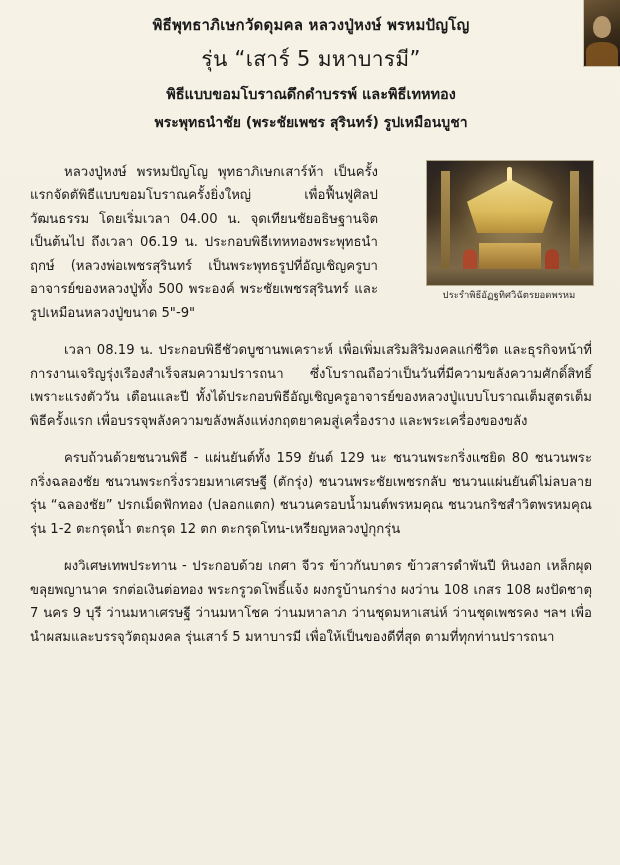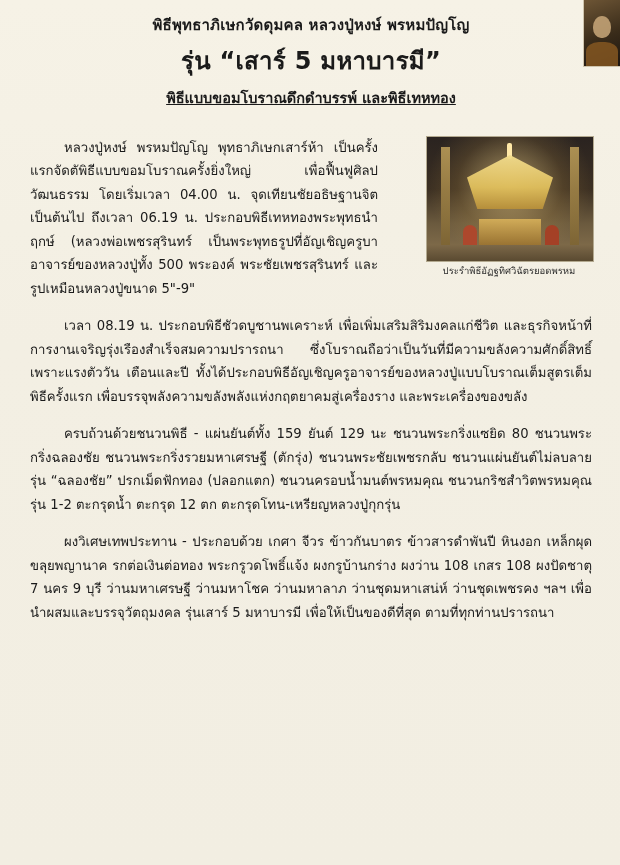--- a/index.html
+++ b/index.html
@@ -58,30 +58,29 @@
   header.title-block {
     text-align: center;
     line-height: 1.55;
   }
   .t-line1 {
     font-size: 15px;
     font-weight: bold;
     letter-spacing: .2px;
   }
   .t-line2 {
-    font-size: 24px;
-    font-weight: bold;
+    font-size: 21px;
+    font-weight: normal;
     margin-top: 6px;
     letter-spacing: .3px;
   }
   .t-line3, .t-line4, .t-line5 {
     font-size: 14.5px;
     font-weight: bold;
     margin-top: 7px;
-    text-decoration: underline;
   }
   .t-line5 { font-size: 14px; }
 
   .body-area {
     margin-top: 26px;
     font-size: 13.2px;
     line-height: 1.78;
     text-align: justify;
     text-justify: inter-word;
   }
@@ -181,20 +180,21 @@
 
   <div class="corner-portrait">
     <div class="robe"></div>
     <div class="face"></div>
   </div>
 
   <header class="title-block">
     <div class="t-line1">พิธีพุทธาภิเษกวัดดุมคล หลวงปู่หงษ์ พรหมปัญโญ</div>
     <div class="t-line2">รุ่น “เสาร์ 5 มหาบารมี”</div>
     <div class="t-line3">พิธีแบบขอมโบราณดึกดำบรรพ์ และพิธีเทหทอง</div>
+    <div class="t-line5">พระพุทธนำชัย (พระชัยเพชร สุรินทร์) รูปเหมือนบูชา</div>
   </header>
 
   <div class="body-area">
 
     <figure class="photo-wrap" style="margin:0 0 6px 12px;padding-left:36px;">
       <div class="photo">
         <div class="pillar-l"></div>
         <div class="pillar-r"></div>
         <div class="spire"></div>
         <div class="canopy"></div>

